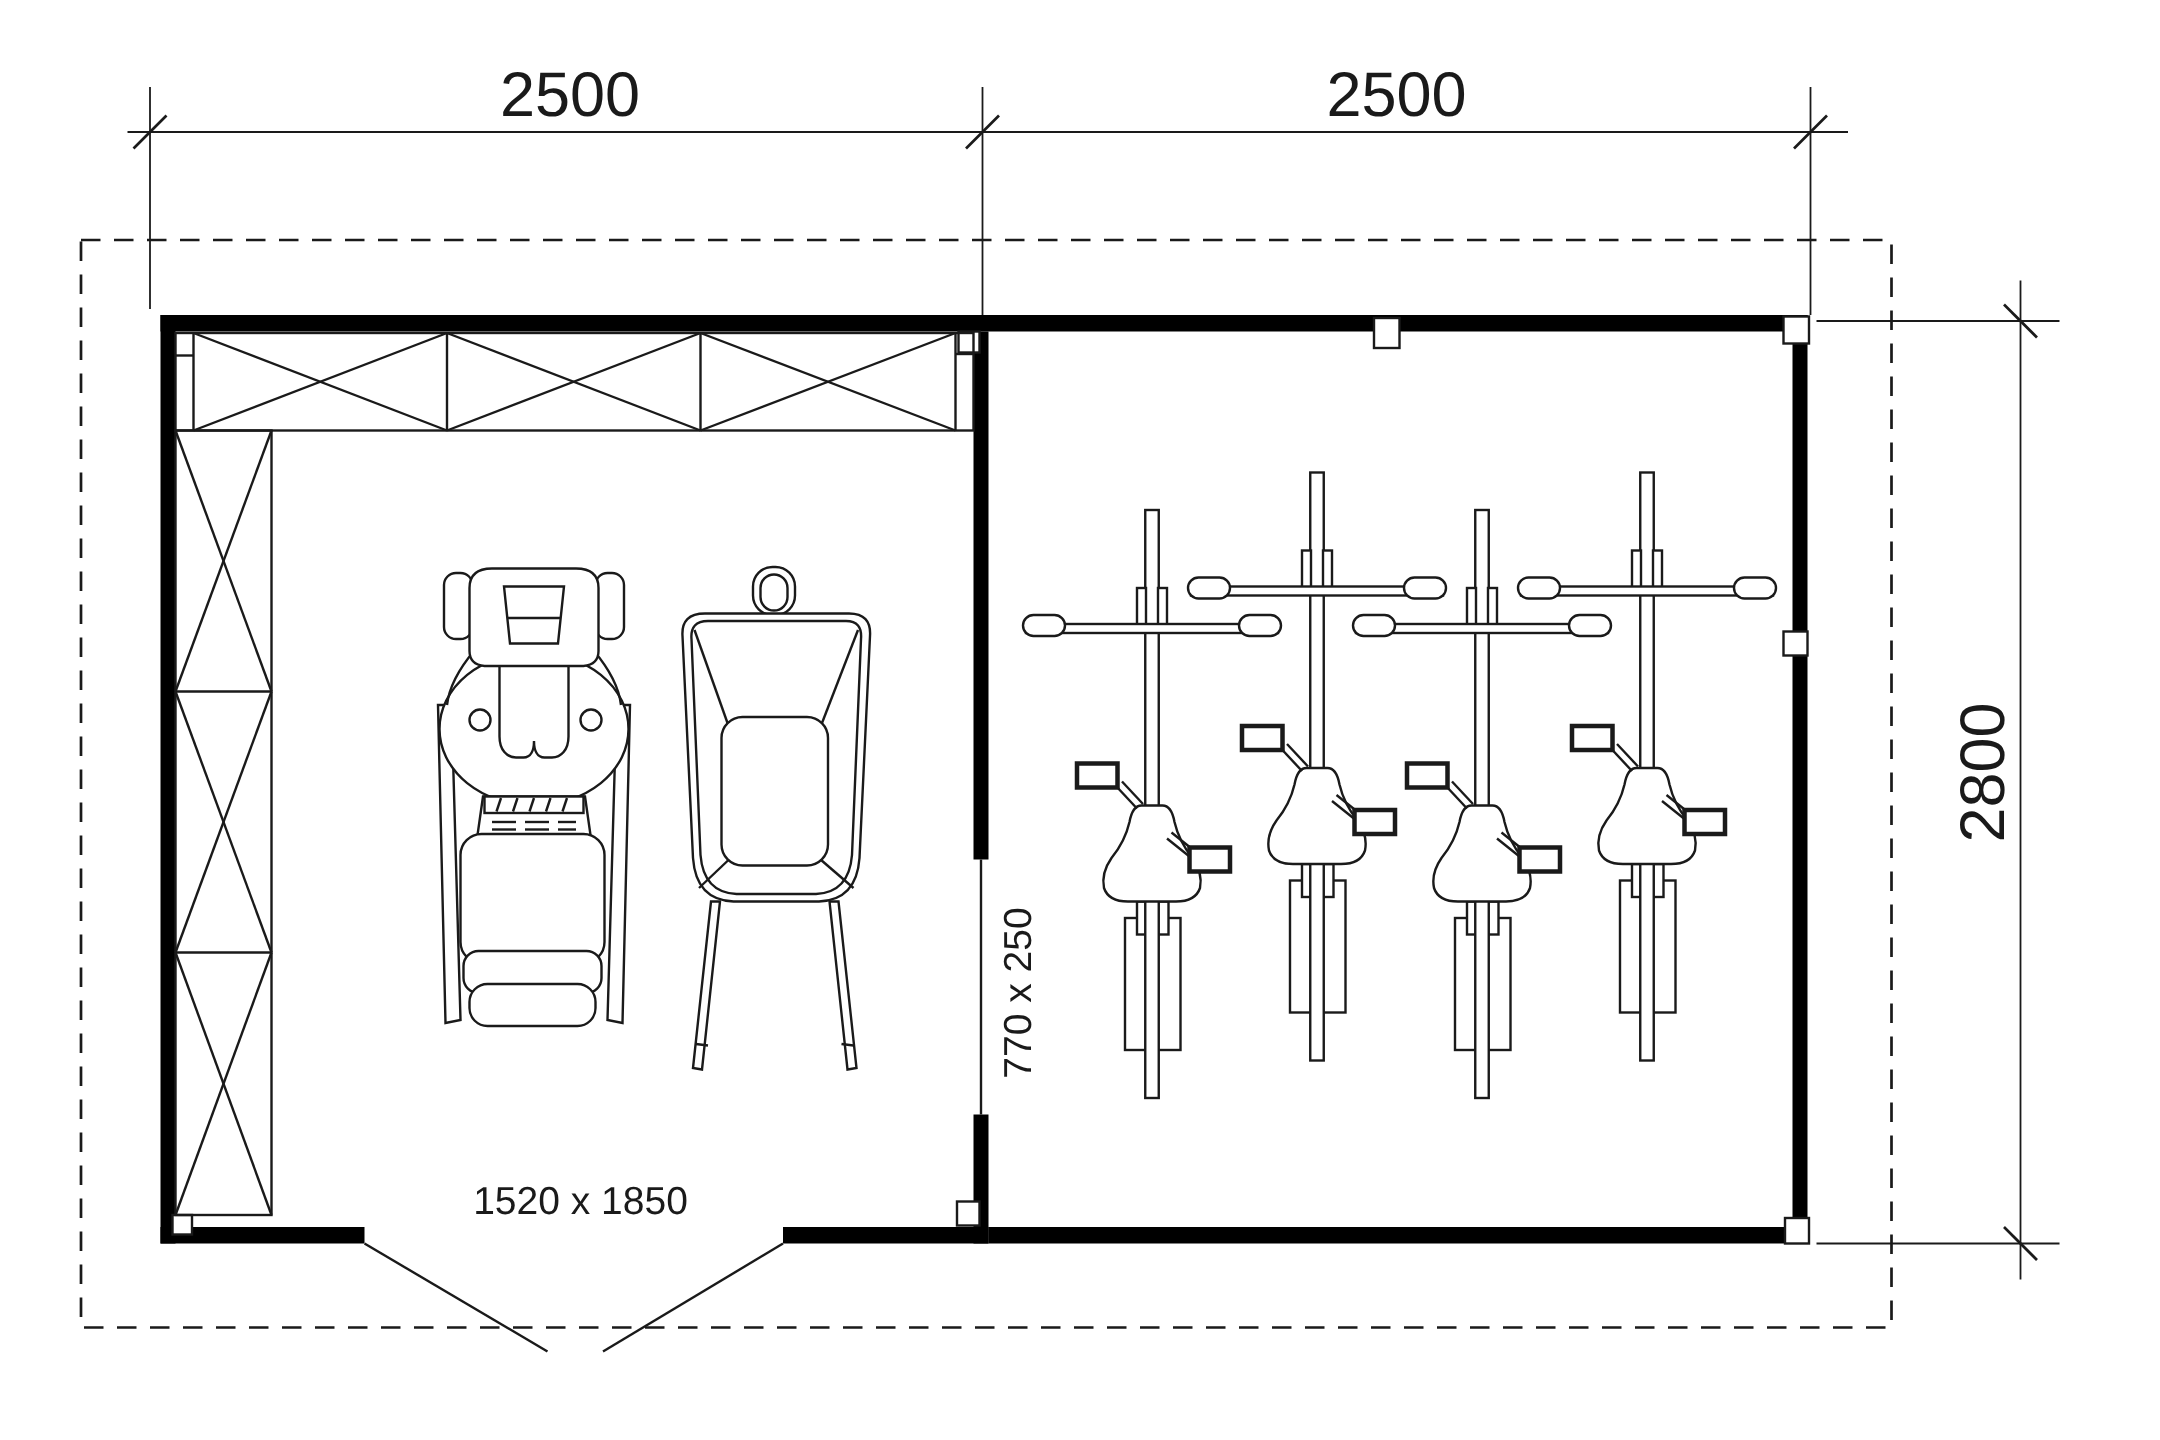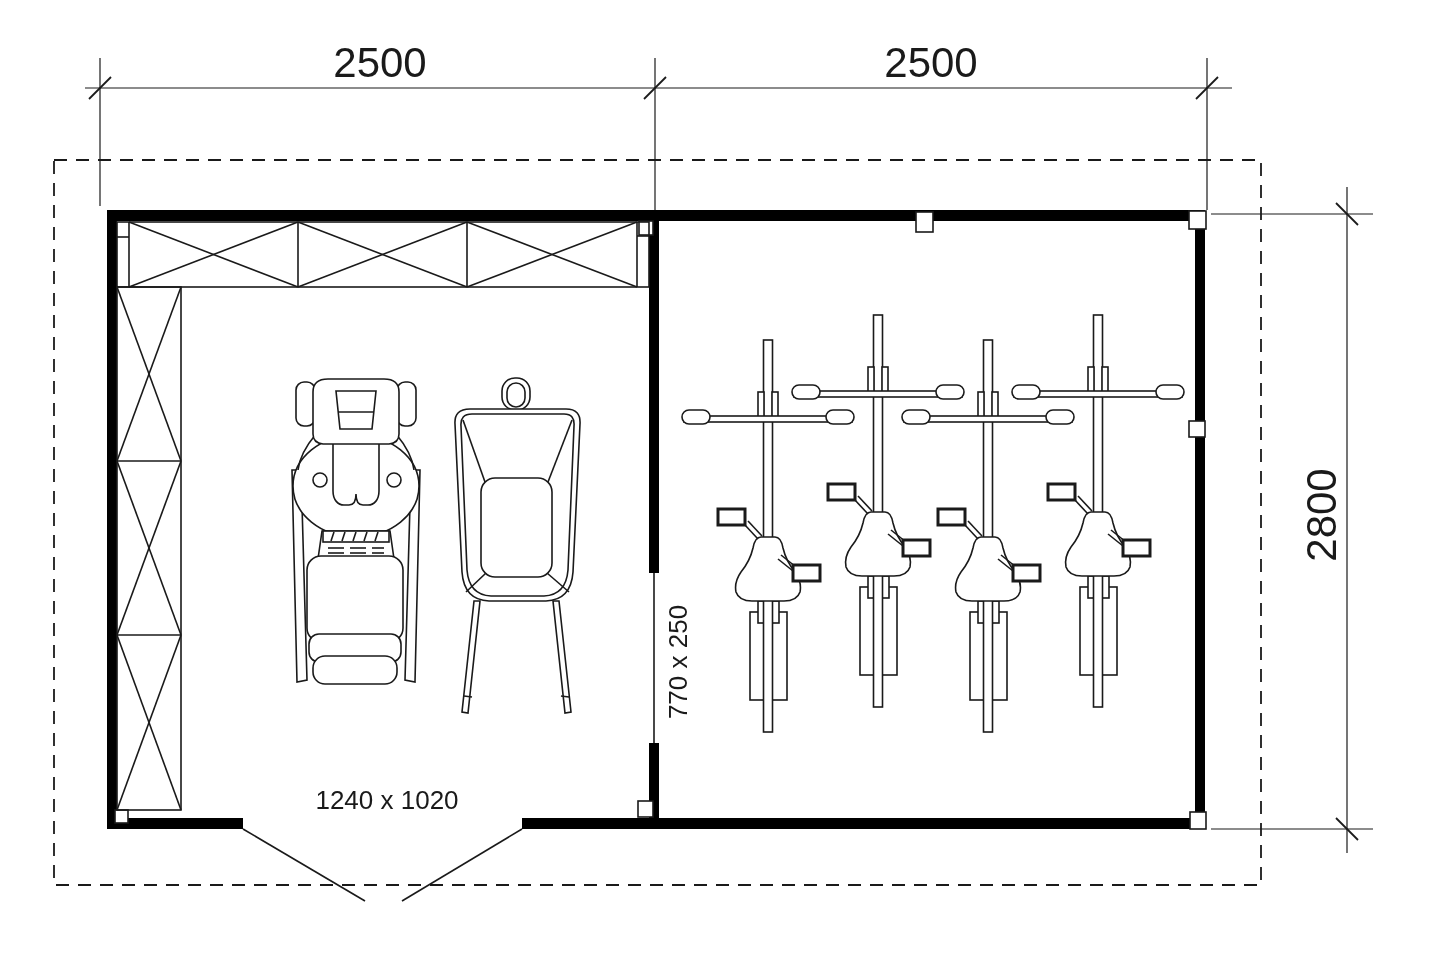--- a/index.html
+++ b/index.html
@@ -179,15 +179,15 @@
   <use href="#bike" transform="translate(768,340)"></use>
   <use href="#bike" transform="translate(878,315)"></use>
   <use href="#bike" transform="translate(988,340)"></use>
   <use href="#bike" transform="translate(1098,315)"></use>
 </svg>
 
 <div class="dim-label" style="left:380px; top:63px;">2500</div>
 <div class="dim-label" style="left:931px; top:63px;">2500</div>
 <div class="dim-label vert" style="left:1322px; top:515px;">2800</div>
 <div class="dim-label vert small" style="left:678px; top:662px;">770 x 250</div>
-<div class="dim-label small" style="left:387px; top:800px;">1240 x 1020</div>
+<div class="dim-label small" style="left:387px; top:800px;">1520 x 1850</div>
 
 </div>
 
 </body></html>

